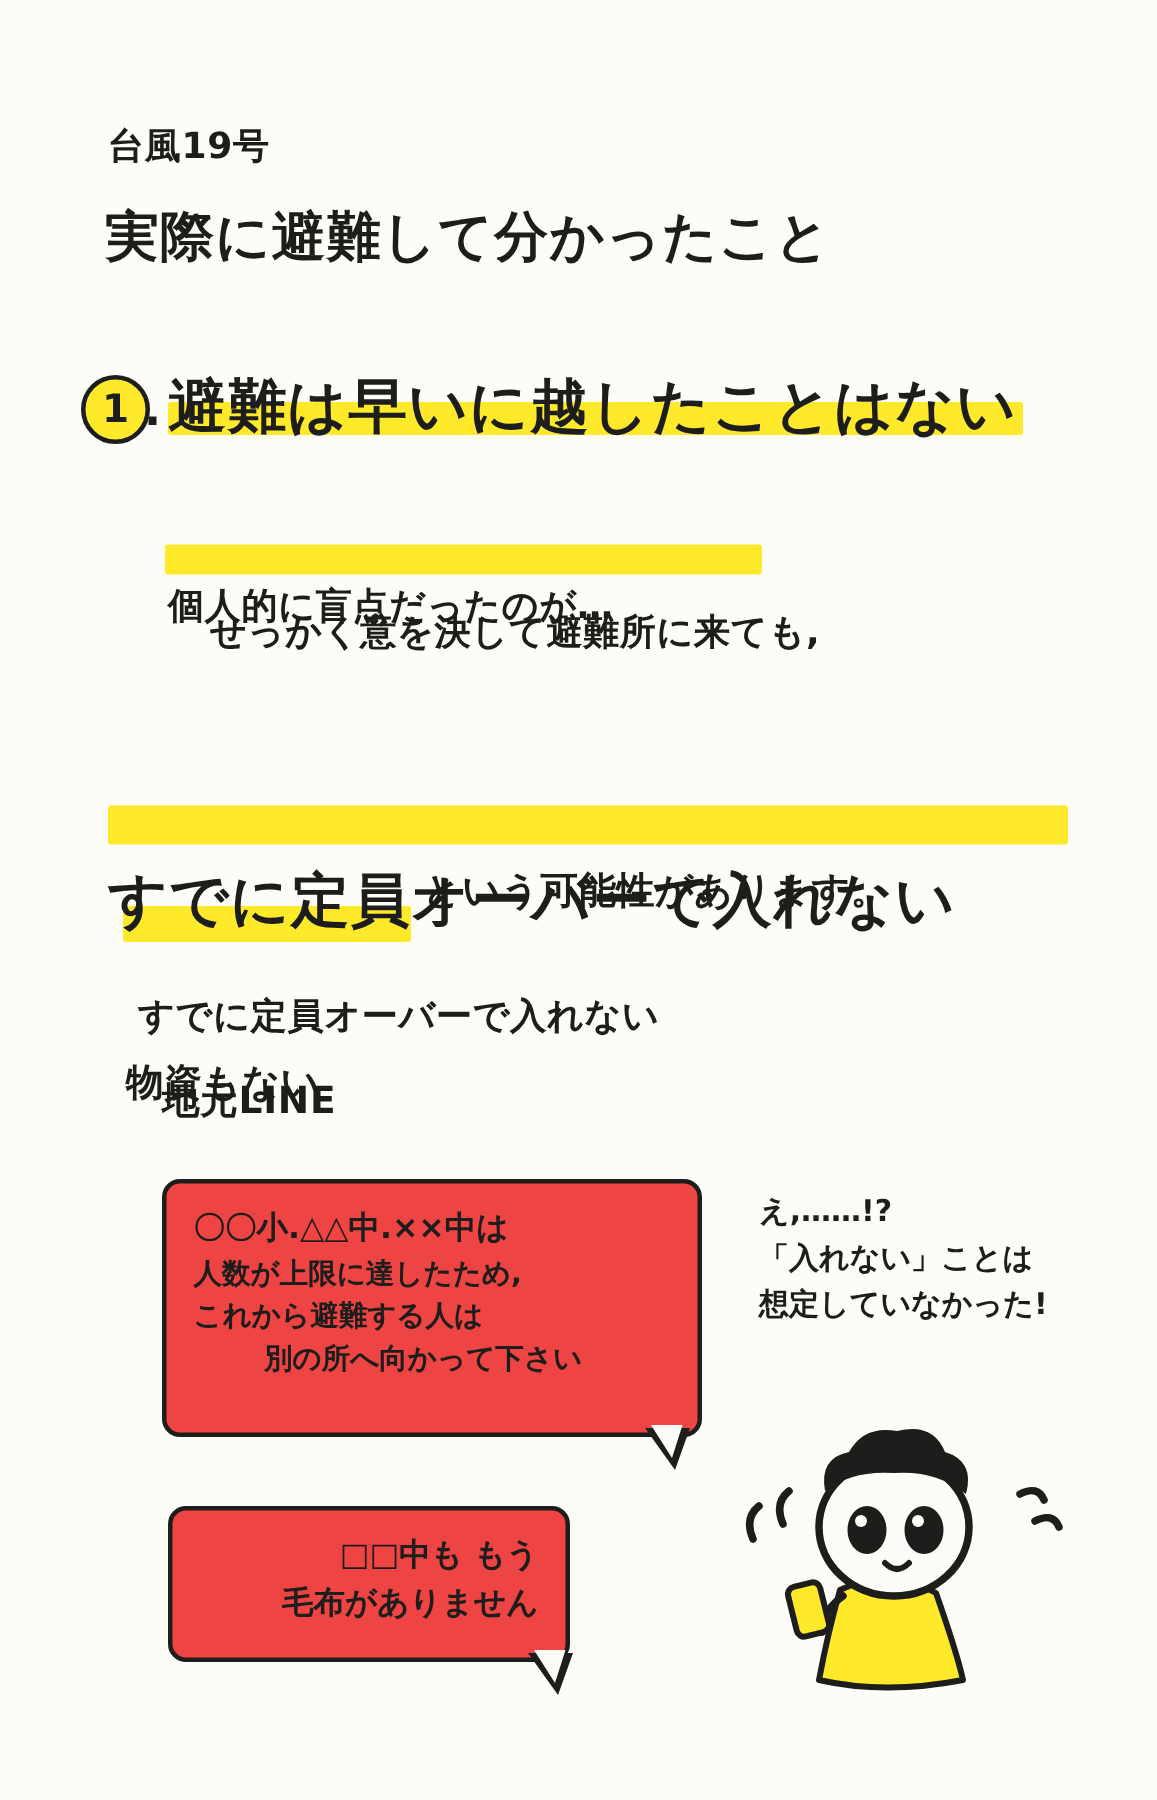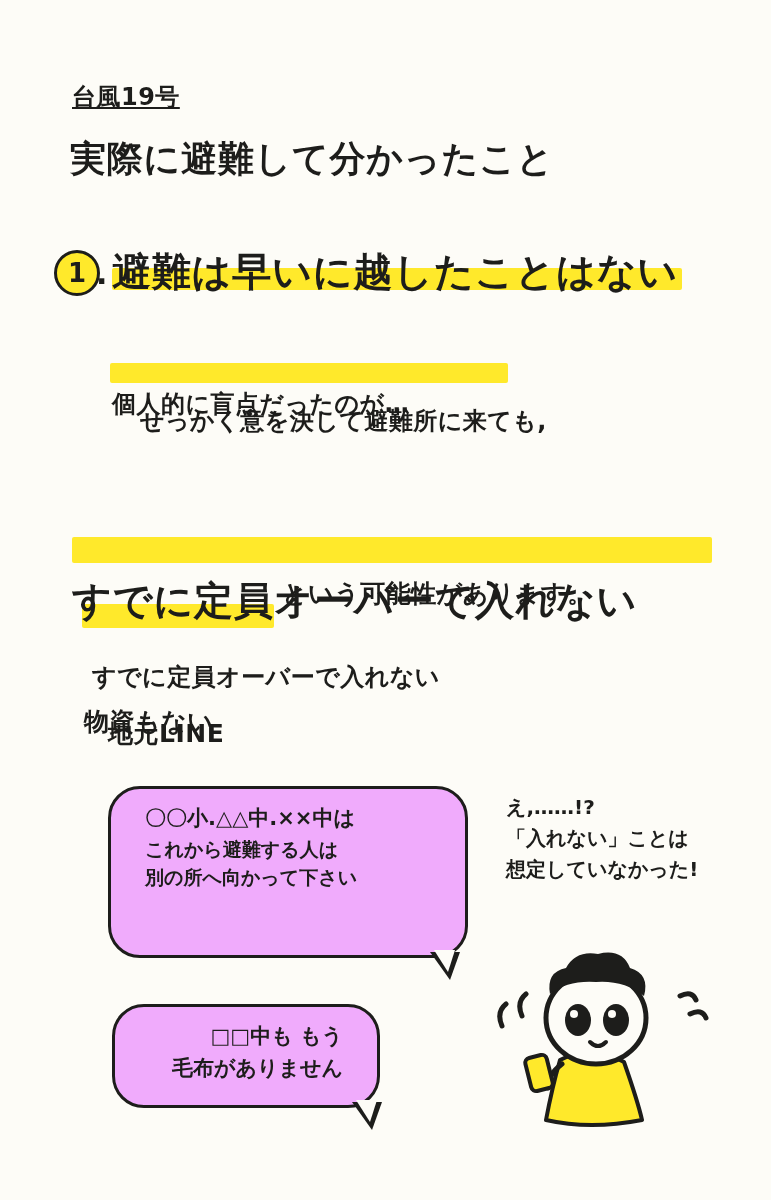--- a/index.html
+++ b/index.html
@@ -64,24 +64,24 @@
     position: absolute;
     font-size: 30px;
     font-weight: 700;
     z-index: 3;
   }
 
   
   .bubble {
     position: absolute;
     border: 3px solid #1d1d1b;
-    border-radius: 32px;
-    background: #f0abfc;
+    border-radius: 12px;
+    background: #ef4444;
     box-sizing: border-box;
-    padding: 14px 34px;
+    padding: 14px 18px;
     z-index: 2;
   }
   .bubble .line {
     font-size: 21px;
     font-weight: 600;
     line-height: 1.5;
     white-space: nowrap;
   }
   .tail {
     position: absolute;
@@ -108,21 +108,21 @@
     font-weight: 600;
     line-height: 1.55;
     white-space: nowrap;
   }
 </style>
 </head>
 <body>
 
 <div class="page">
 
-  <div class="hw size-m" style="left:72px; top:82px;text-decoration:underline;">台風19号</div>
+  <div class="hw size-m" style="left:72px; top:82px;">台風19号</div>
 
   <div class="hw size-xxl" style="left:70px; top:136px;">実際に避難して分かったこと</div>
 
   <div class="num-circle" style="left:54px; top:250px;">1</div>
   <div class="num-dot" style="left:96px; top:256px;">.</div>
 
   <div class="hl-band" style="left:112px; top:268px; width:570px; height:22px;"></div>
   <div class="hw size-xl over" style="left:112px; top:248px;">避難は早いに越したことはない</div>
 
   <div class="hl-band" style="left:110px; top:363px; width:398px; height:20px;"></div>
@@ -136,22 +136,23 @@
   <div class="hl-band" style="left:82px; top:604px; width:192px; height:24px;"></div>
   <div class="hw size-l over" style="left:84px; top:578px;">物資もない</div>
   <div class="hw size-l" style="left:282px; top:578px;">という可能性があります。</div>
 
   <div class="hw size-m" style="left:92px; top:662px; font-weight:600;">すでに定員オーバーで入れない</div>
 
   <div class="hw size-l" style="left:108px; top:718px;">地元LINE</div>
 
   <div class="bubble" style="left:108px; top:786px; width:360px; height:172px;">
     <div class="line">〇〇小.△△中.××中は</div>
+    <div class="line" style="font-size:19px;">人数が上限に達したため,</div>
     <div class="line" style="font-size:19px;">これから避難する人は</div>
-    <div class="line" style="font-size:19px;">別の所へ向かって下さい</div>
+    <div class="line" style="font-size:19px;margin-left:47px;">別の所へ向かって下さい</div>
   </div>
   <div class="tail tail-outer" style="left:430px; top:952px;"></div>
   <div class="tail tail-inner" style="left:434px; top:950px;"></div>
 
   <div class="bubble" style="left:112px; top:1004px; width:268px; height:104px;text-align:right;">
     <div class="line">□□中も もう</div>
     <div class="line">毛布がありません</div>
   </div>
   <div class="tail tail-outer" style="left:352px; top:1102px;"></div>
   <div class="tail tail-inner" style="left:356px; top:1100px;"></div>

